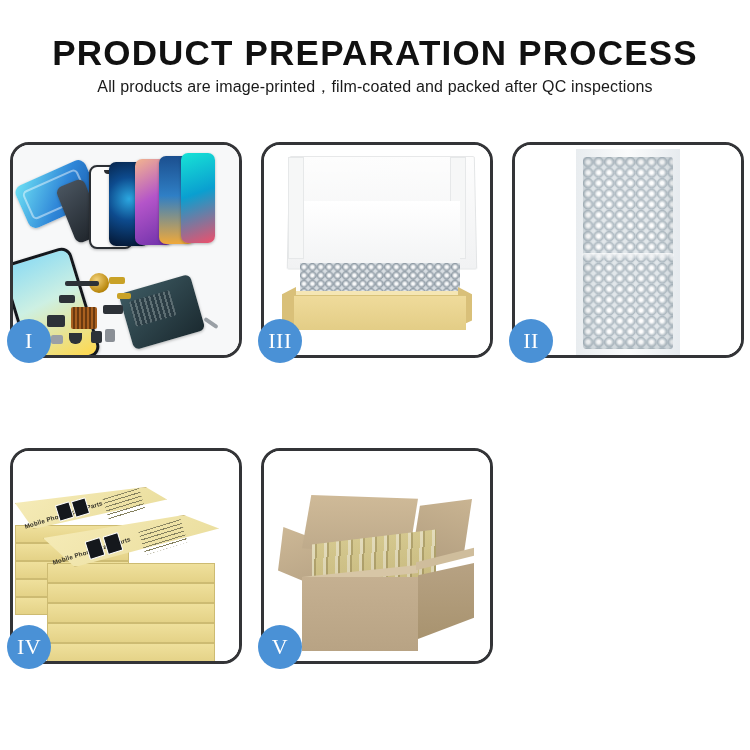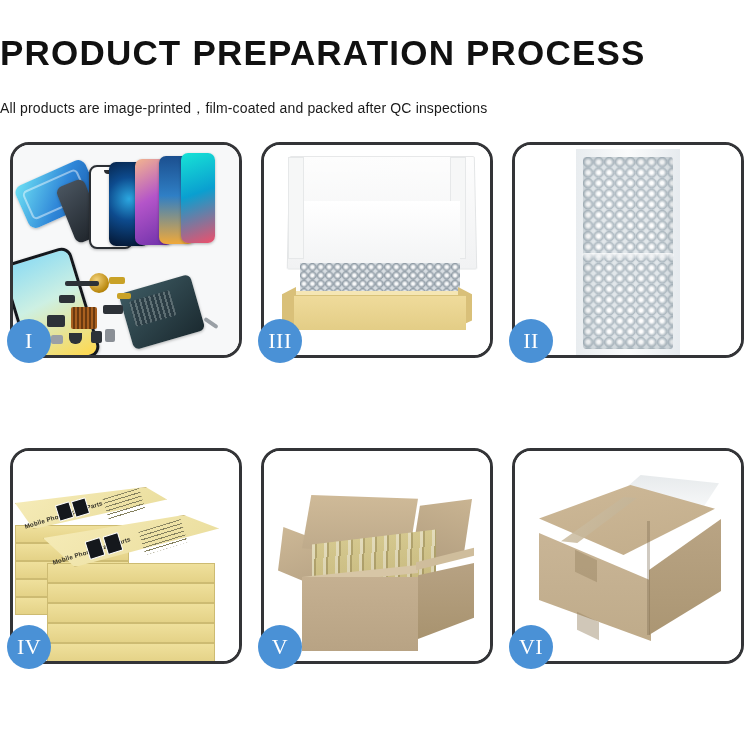--- a/index.html
+++ b/index.html
@@ -10,36 +10,37 @@
     width: 750px;
     height: 750px;
     background: #ffffff;
     font-family: "Liberation Sans", sans-serif;
     overflow: hidden;
     position: relative;
   }
 
   
   .header {
+    text-align: center;
     padding-top: 34px;
   }
   .title {
     font-family: "Liberation Sans", sans-serif;
     font-size: 35px;
     font-weight: bold;
     letter-spacing: 1.2px;
     color: #111111;
     line-height: 1.1;
     white-space: nowrap;
   }
   .subtitle {
     font-family: "Liberation Sans", sans-serif;
-    font-size: 14px;
+    font-size: 16px;
     color: #1a1a1a;
-    margin-top: 27px;
+    margin-top: 4px;
     letter-spacing: 0.15px;
     white-space: nowrap;
   }
 
   
   .grid {
     position: absolute;
     left: 10px;
     top: 142px;
     width: 735px;
@@ -475,27 +476,14 @@
       <div class="c5-flapR"></div>
       <div class="c5-inner"></div>
       <div class="c5-rim"></div>
       <div class="c5-rimR"></div>
       <div class="c5-front"></div>
       <div class="c5-side"></div>
     </div>
     <div class="badge">V</div>
   </div>
 
-  <div class="panel">
-    <div class="panel-clip p6">
-      <div class="c6-shadow"></div>
-      <div class="c6-top"></div>
-      <div class="c6-tape-top"></div>
-      <div class="c6-left"></div>
-      <div class="c6-right"></div>
-      <div class="c6-seam"></div>
-      <div class="c6-tab1"></div>
-      <div class="c6-tab2"></div>
-    </div>
-    <div class="badge">VI</div>
-  </div>
 
 </div>
 
 </body></html>

